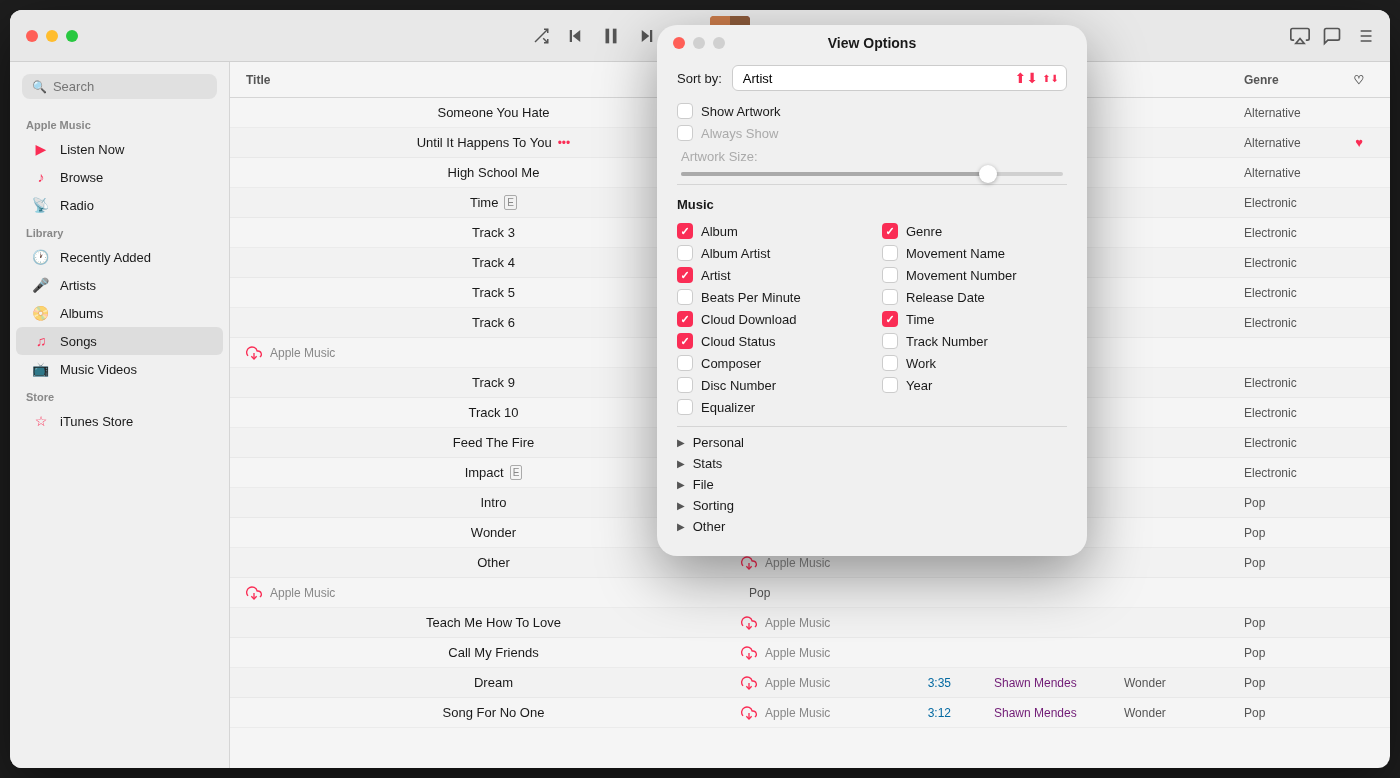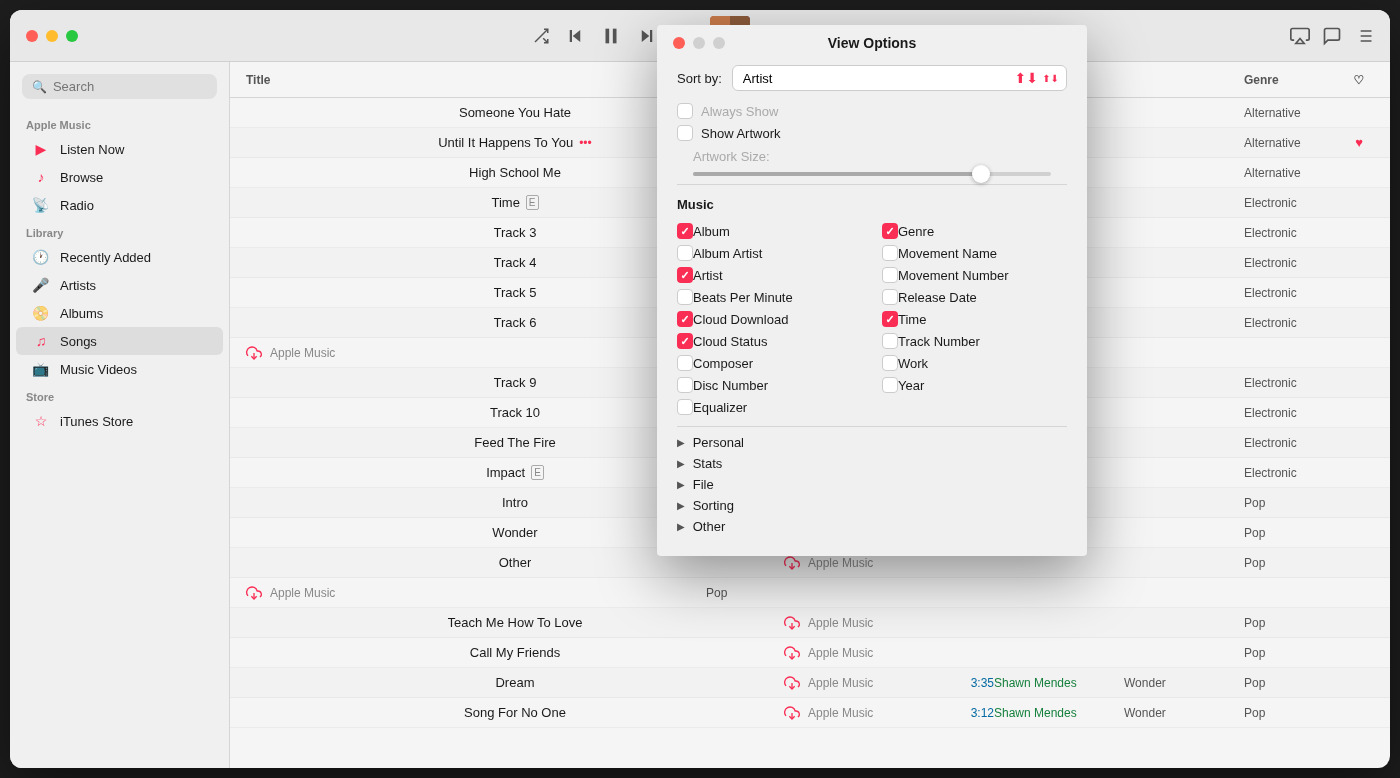--- a/index.html
+++ b/index.html
@@ -307,24 +307,25 @@
       width: 50px;
       text-align: right;
       font-size: 12px;
       color: #0369a1;
       font-variant-numeric: tabular-nums;
     }
 
     .artist-cell {
       width: 130px;
       font-size: 12px;
-      color: #15803d;
+      color: #701a75;
       white-space: nowrap;
       overflow: hidden;
       text-overflow: ellipsis;
+      margin-left: 43px;
     }
 
     .album-cell {
       width: 120px;
       font-size: 12px;
       color: #555;
       white-space: nowrap;
       overflow: hidden;
       text-overflow: ellipsis;
     }
@@ -353,21 +354,21 @@
       z-index: 100;
     }
 
     .view-options-modal {
       position: absolute;
       top: 15px;
       left: 50%;
       transform: translateX(-10%);
       width: 430px;
       background: #f0f0f0;
-      border-radius: 4px;
+      border-radius: 20px;
       box-shadow: 0 20px 60px rgba(0,0,0,0.4);
       pointer-events: all;
       overflow: hidden;
     }
 
     .modal-title-bar {
       display: flex;
       align-items: center;
       padding: 12px 16px 8px;
       position: relative;
@@ -456,21 +457,21 @@
       margin-bottom: 6px;
       font-size: 13px;
       color: #1a1a1a;
     }
 
     .checkbox-row.disabled {
       color: #aaa;
     }
 
     .artwork-size-section {
-      margin: 8px 16px;
+      margin: 8px 4px;
     }
 
     .artwork-size-label {
       font-size: 13px;
       color: #aaa;
       margin-bottom: 8px;
     }
 
     .slider-track {
       width: 100%;
@@ -508,20 +509,21 @@
 
     .checkbox-grid {
       display: grid;
       grid-template-columns: 1fr 1fr;
       gap: 4px 20px;
     }
 
     .cb-item {
       display: flex;
       align-items: center;
+      gap: 8px;
       font-size: 13px;
       color: #1a1a1a;
       height: 22px;
     }
 
     .cb-checked {
       width: 16px;
       height: 16px;
       border-radius: 4px;
       background: #fa2d55;
@@ -1119,27 +1121,27 @@
         <div class="sort-row">
           <span class="sort-label">Sort by:</span>
           <div class="sort-select-wrapper">
             <div class="sort-select-display">
               <span>Artist</span>
               <span class="select-arrow">⬆⬇</span>
             </div>
           </div>
         </div>
 
+        <div class="checkbox-row">
+          <div class="cb-unchecked"></div>
+          <span>Show Artwork</span>
+        </div>
         <div class="checkbox-row disabled">
           <div class="cb-unchecked"></div>
           <span>Always Show</span>
-        </div>
-        <div class="checkbox-row">
-          <div class="cb-unchecked"></div>
-          <span>Show Artwork</span>
         </div>
 
         <div class="artwork-size-section">
           <div class="artwork-size-label">Artwork Size:</div>
           <div class="slider-track">
             <div class="slider-fill"></div>
             <div class="slider-thumb"></div>
           </div>
         </div>
 

